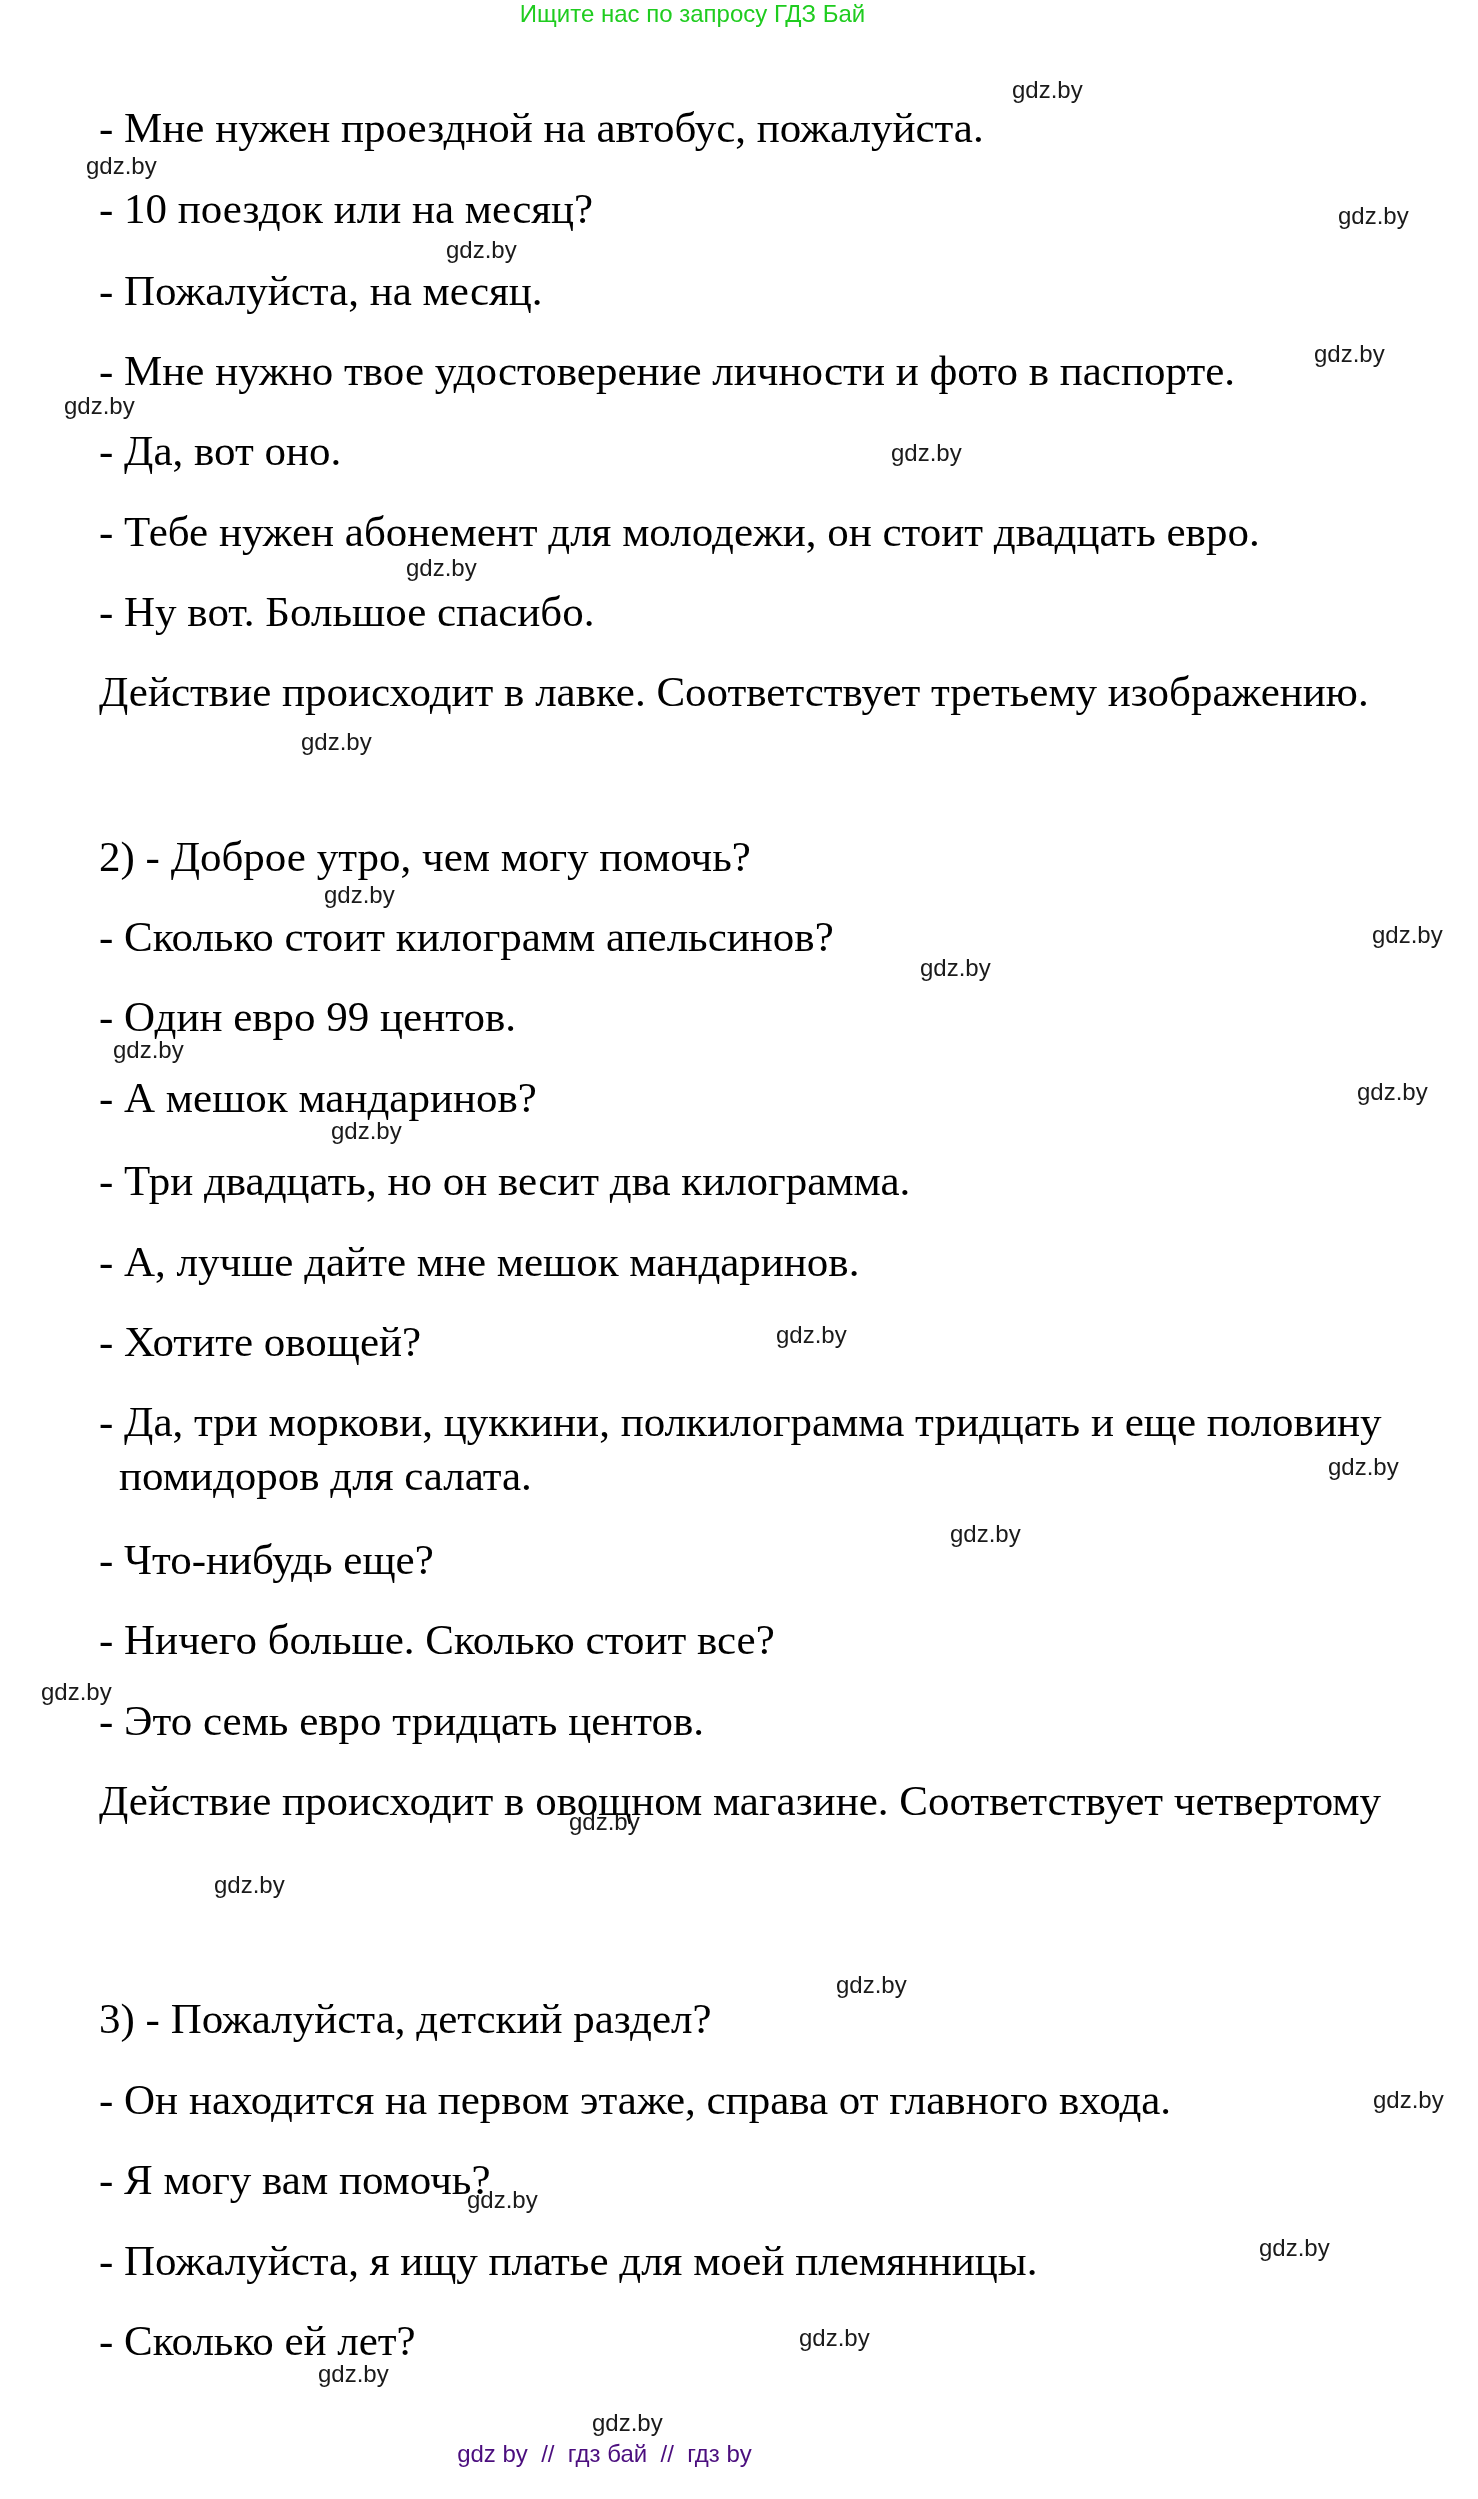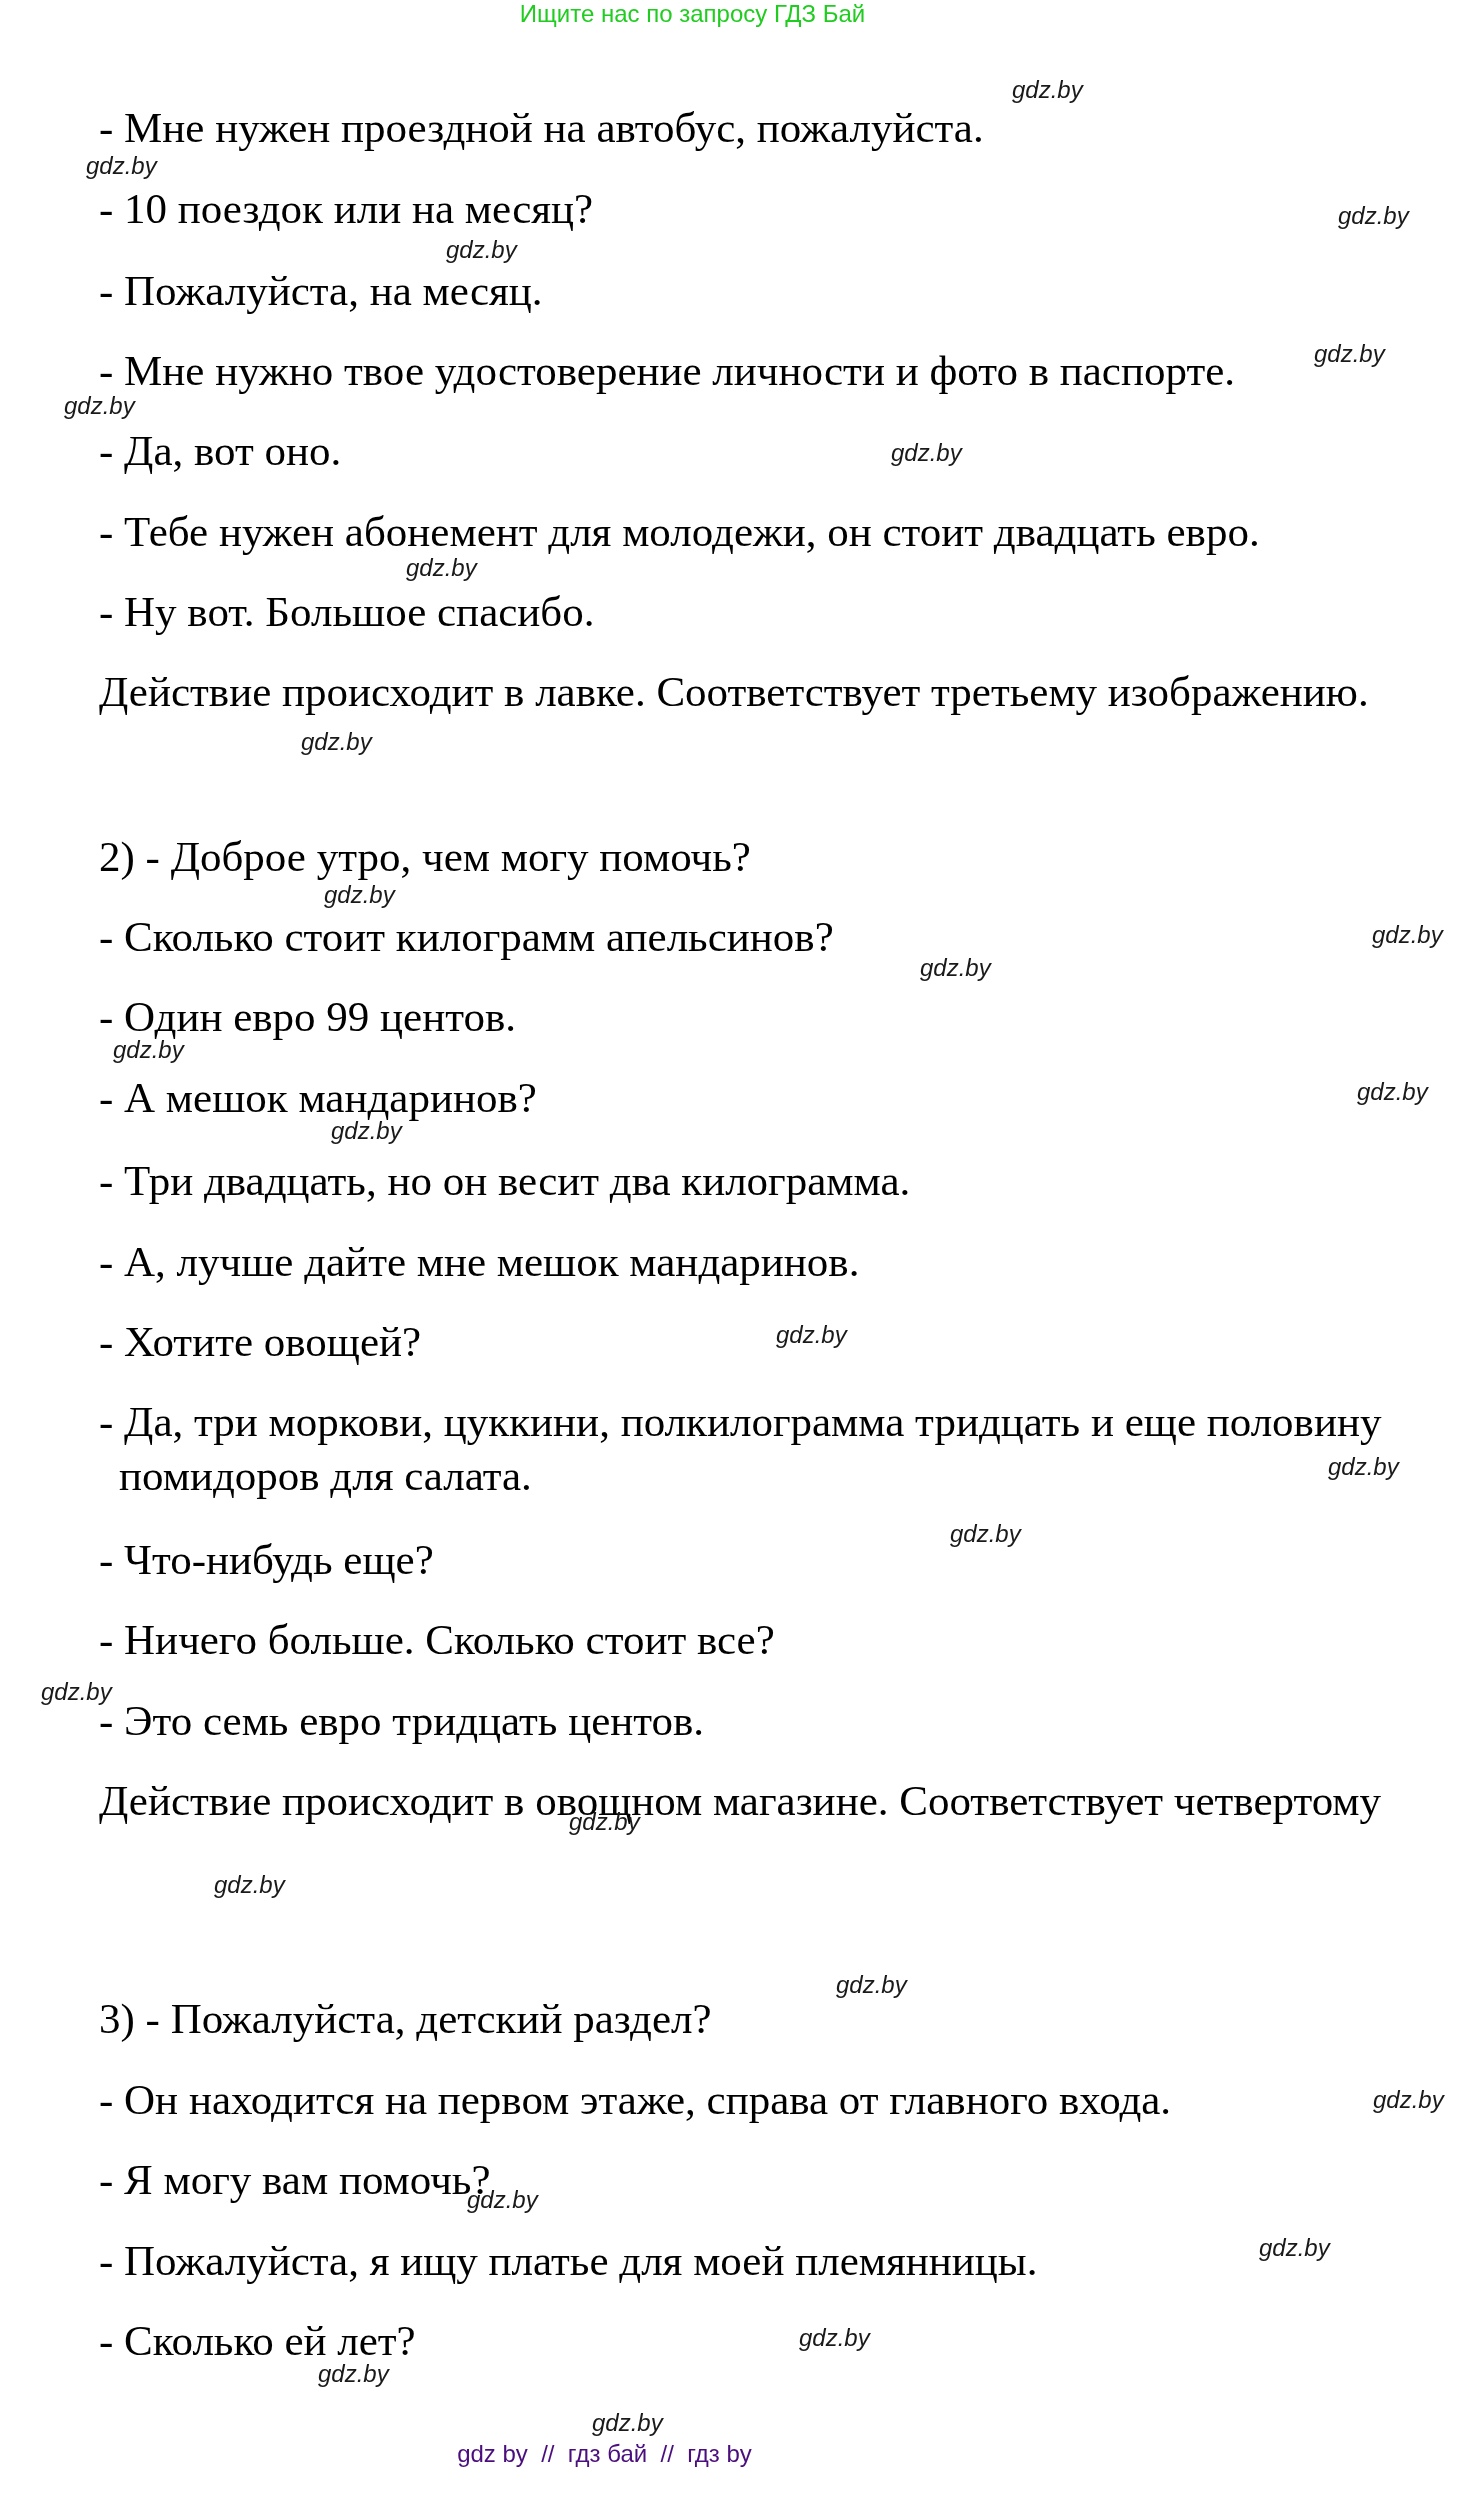--- a/index.html
+++ b/index.html
@@ -11,21 +11,21 @@
   }
   .line {
     position:absolute; left:99px;
     font-family:Liberation Serif, serif; font-size:43px; line-height:43px;
     color:#000000; white-space:nowrap;
   }
   .line .wrap { display:block; margin-top:10.7px;margin-left:20px; }
   .wm {
     position:absolute;
     font-family:"Liberation Sans", sans-serif; font-size:24px; line-height:24px;
-    color:#1a1a1a; white-space:nowrap;font-style:italic;
+    color:#1a1a1a; white-space:nowrap;
   }
   .footer {
     position:absolute; left:0; top:2441px; width:1209px; text-align:center;
     font-family:"Liberation Sans", sans-serif; font-size:24px; line-height:26px;
     color:#4b0e7e; white-space:pre;
   }
 </style>
 </head>
 <body>
 

